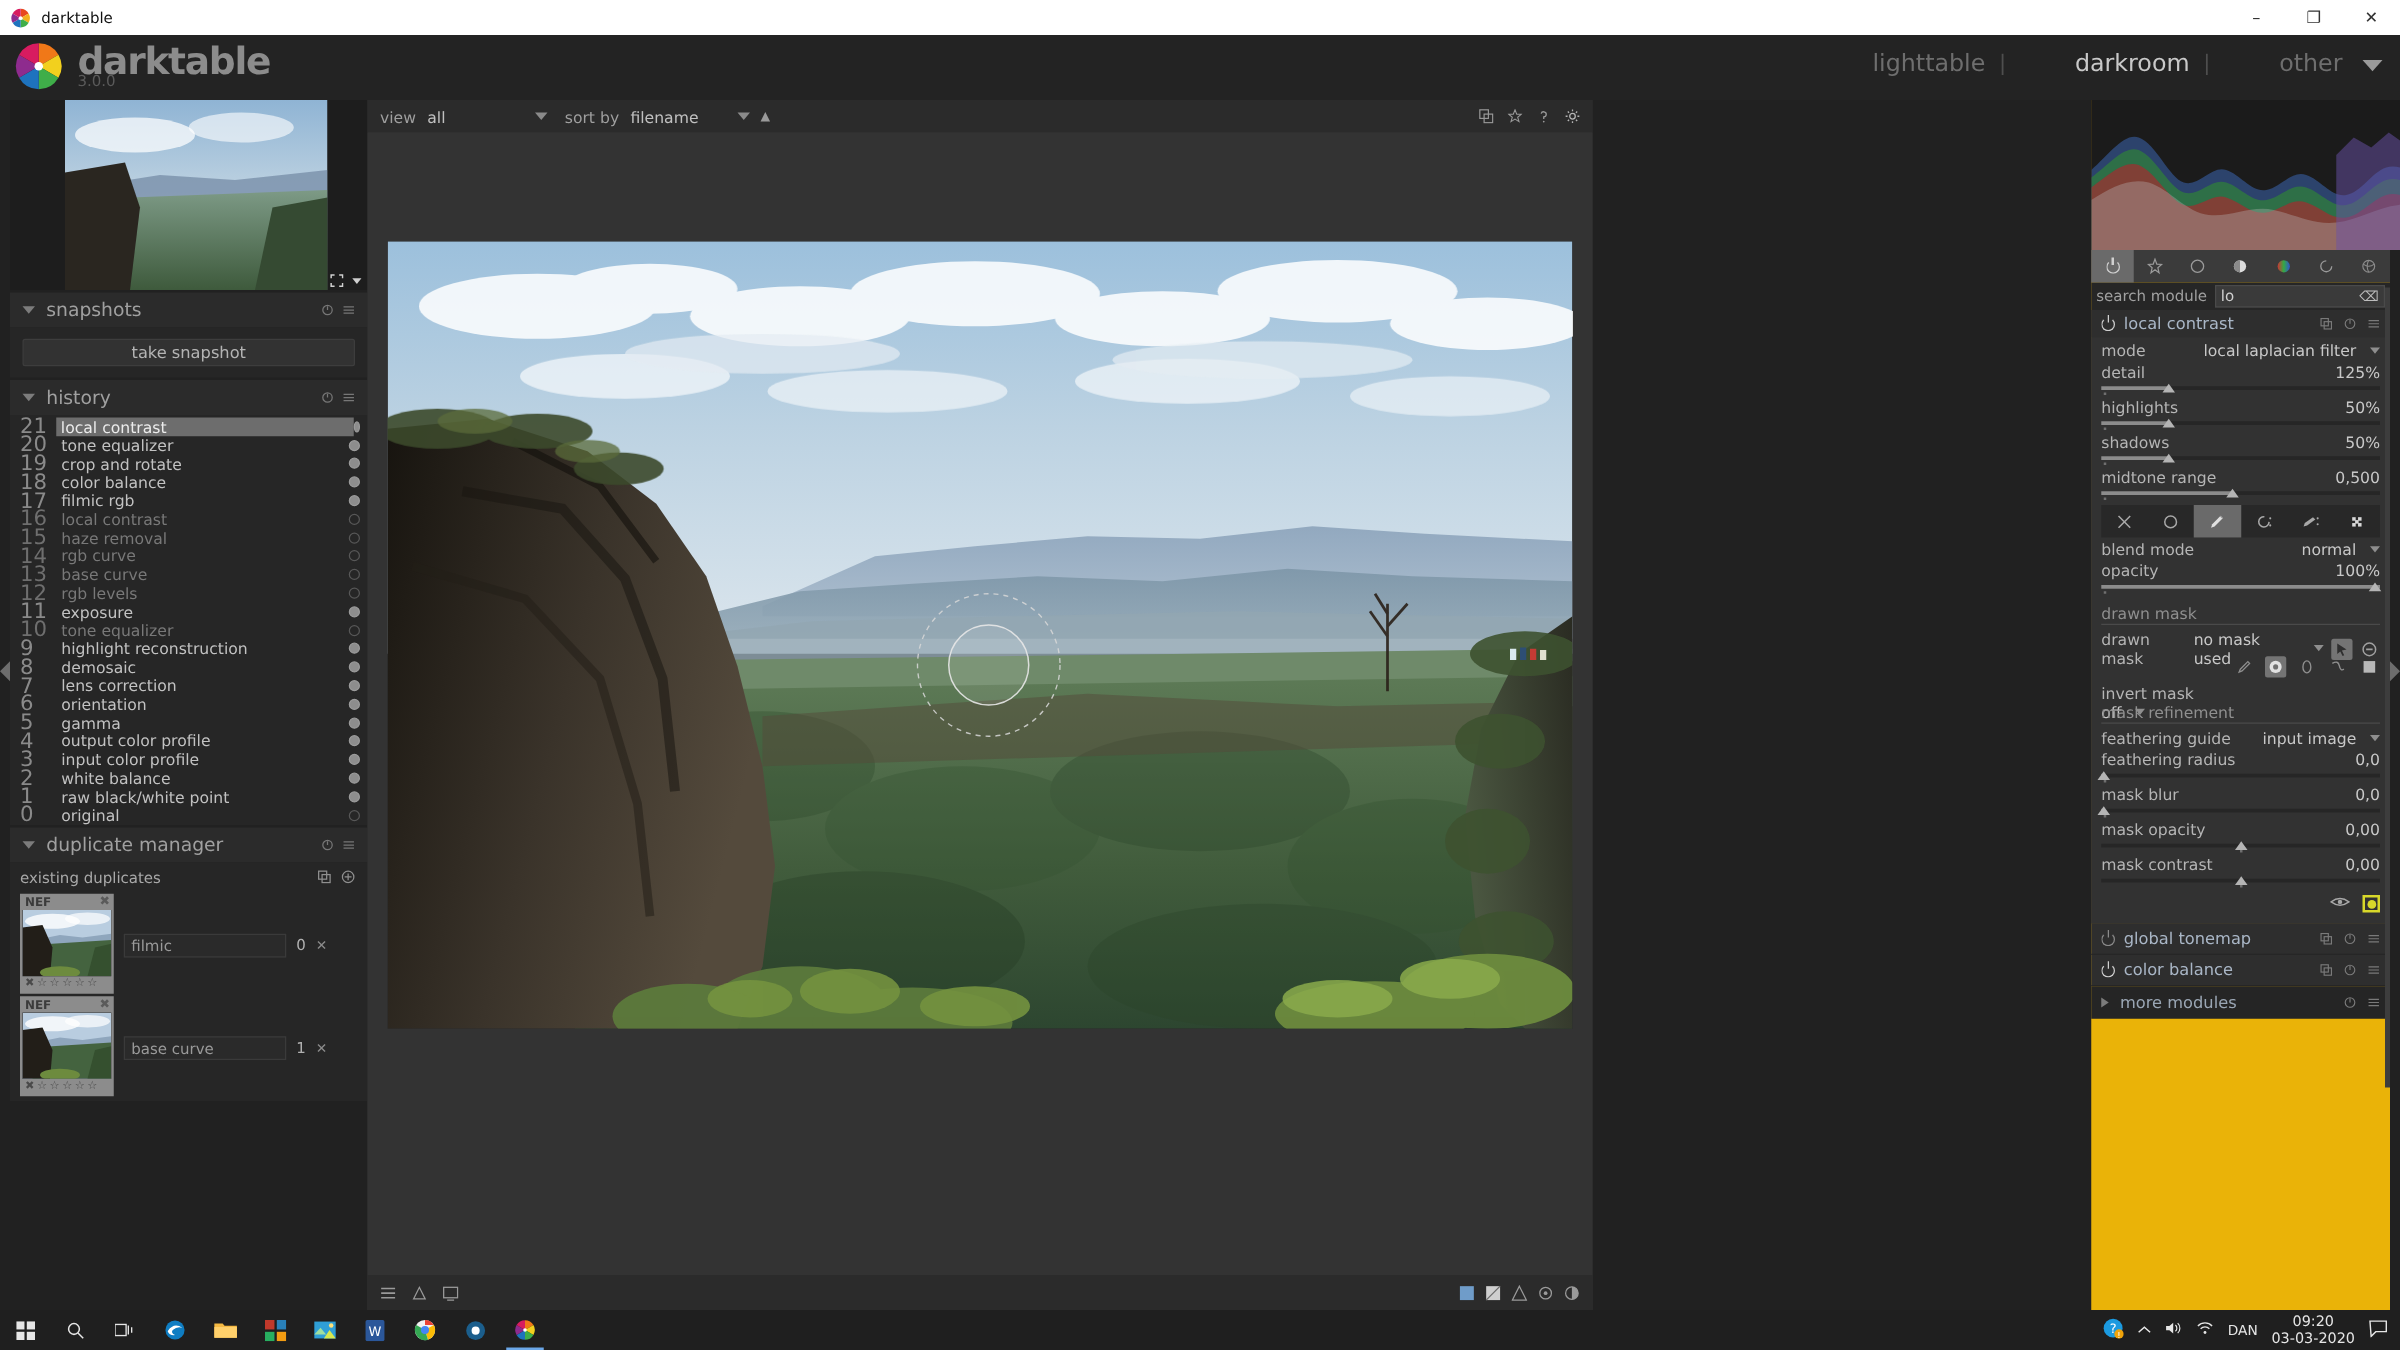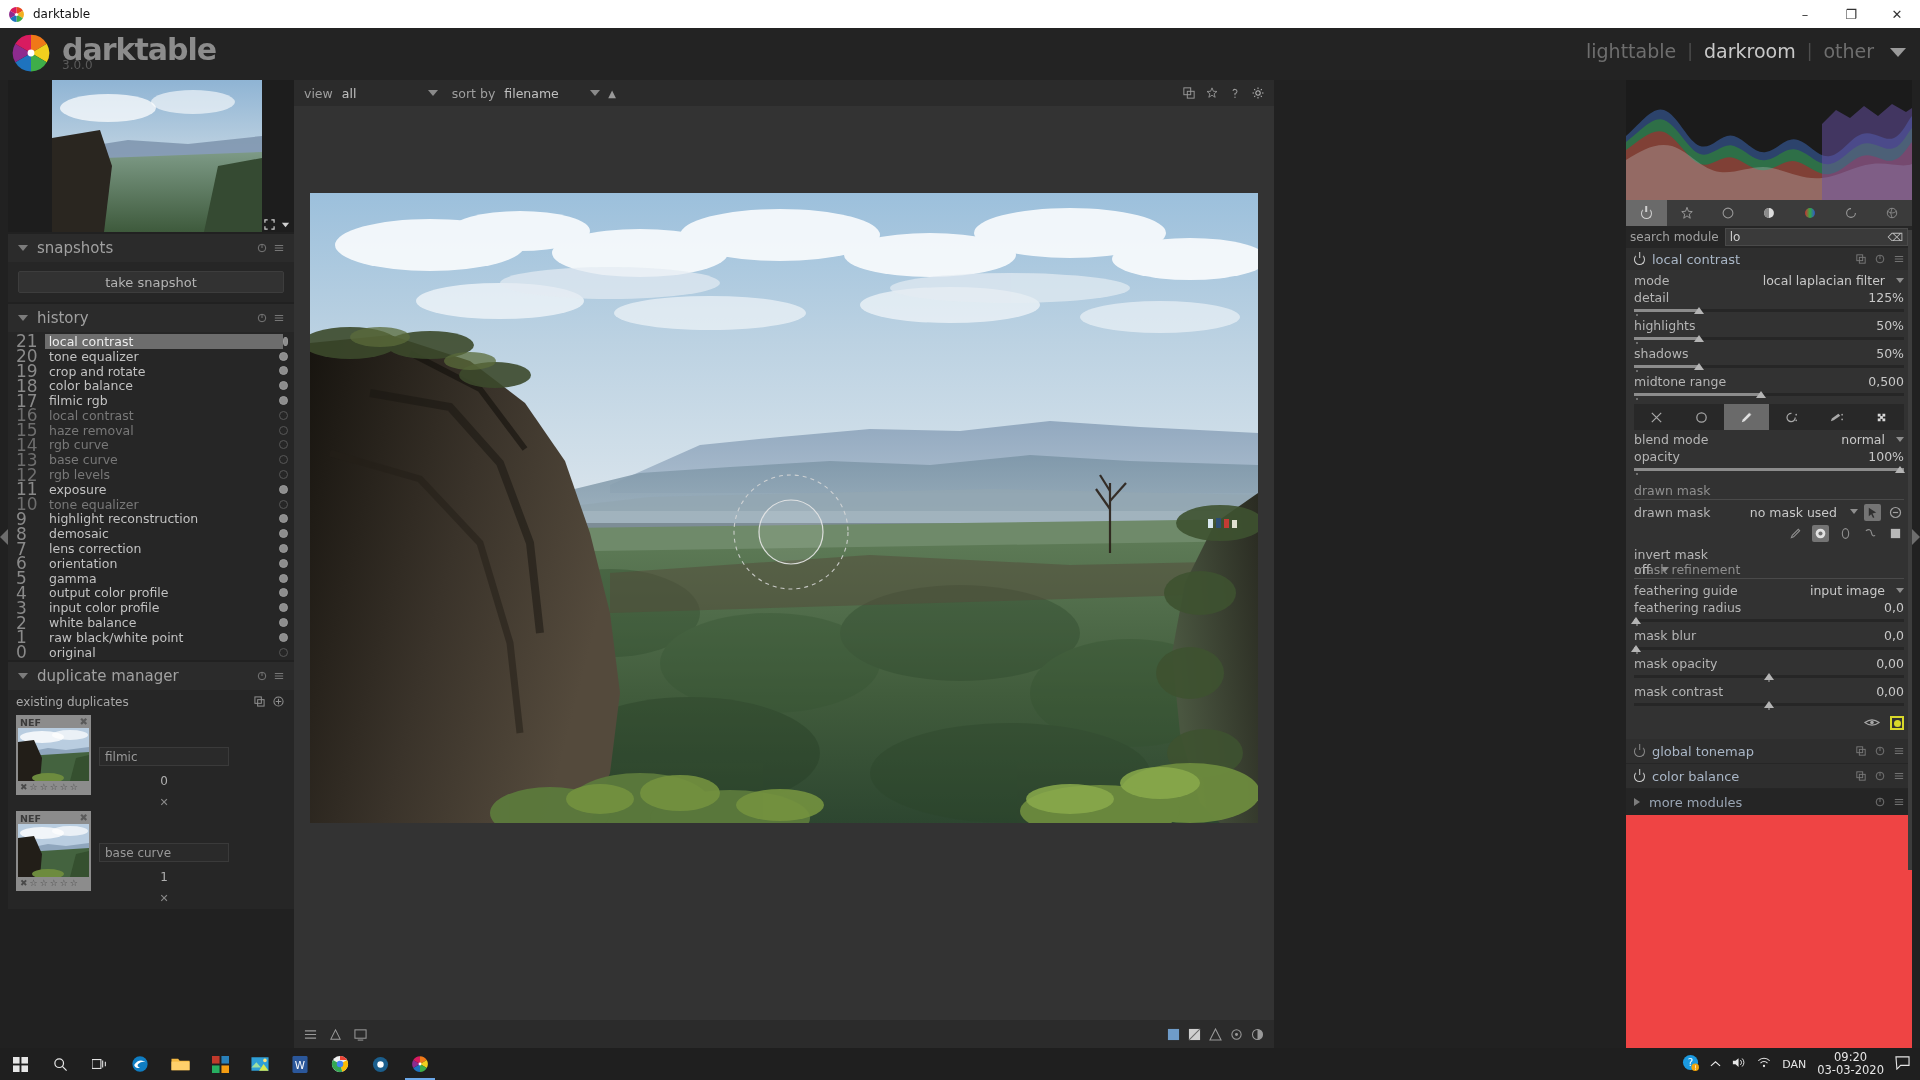--- a/index.html
+++ b/index.html
@@ -43,21 +43,21 @@
   .brand .bver { font-size: 12px; color: #5a5a5a; margin-top: -6px; }
 
   .hint {
     position: absolute; left: 770px; top: 10px; width: 400px;
     text-align: right; font-size: 11.5px; color: #9b9b9b; line-height: 15px;
   }
   .viewmodes {
     position: absolute; right: 46px; top: 12px; display: flex; align-items: center; gap: 11px;
     font-size: 19px;
   }
-  .vm { color: #6e6e6e; }
+  .vm { color: #6e6e6e; margin-left: 44px; }
   .vm.active { color: #c9c9c9; }
   .vm-sep { color: #4e4e4e; font-size: 17px; }
   .vm-caret { position: absolute; right: 14px; top: 20px; width: 0; height: 0;
               border-left: 8px solid transparent; border-right: 8px solid transparent;
               border-top: 9px solid #9a9a9a; }
 
   
   .arrow-top { position: absolute; left: 956px; top: 52px; width: 0; height: 0;
                border-left: 9px solid transparent; border-right: 9px solid transparent;
                border-bottom: 8px solid #6d6d6d; }
@@ -105,21 +105,21 @@
               border: 1px solid #575757; }
   .hist-dot.on { background: #8d8d8d; border-color: #9a9a9a; }
 
   .dup-label { font-size: 12px; color: #a8a8a8; padding: 5px 0 4px 8px; }
   .dup-row { display: flex; align-items: flex-start; padding: 2px 0 0 8px; }
   .dup-card { width: 75px; background: #8c8c8c; padding: 2px; position: relative; }
   .dup-card .ext { font-size: 9.5px; color: #3b3b3b; font-weight: bold; padding-left: 2px; }
   .dup-card .thumb { width: 71px; height: 53px; overflow: hidden; position: relative; background: #1a1a1a; }
   .dup-card .stars { display: flex; align-items: center; gap: 2px; font-size: 9px; color: #4a4a4a; padding: 1px 2px; }
   .dup-card .rej { position: absolute; right: 3px; top: 1px; font-size: 10px; color: #5a5a5a; }
-  .dup-meta { margin-left: 8px; display: flex; align-items: center; gap: 8px; padding-top: 32px; flex-direction: column; }
+  .dup-meta { margin-left: 8px; display: flex; align-items: center; gap: 8px; padding-top: 32px; }
   .dup-input { width: 130px; height: 19px; background: #2a2a2a; border: 1px solid #3a3a3a;
                color: #9a9a9a; font-size: 12px; padding: 0 5px; line-height: 19px; }
   .dup-num { font-size: 12px; color: #b0b0b0; }
   .dup-x { font-size: 11px; color: #8a8a8a; }
 
   
   .center { position: absolute; left: 294px; top: 52px; width: 980px; height: 968px; background: #333333; }
   .ctoolbar { height: 26px; background: #2b2b2b; display: flex; align-items: center; padding: 0 10px;
               font-size: 12.5px; color: #b0b0b0; }
   .ct-label { color: #9f9f9f; margin-right: 9px; }
@@ -141,21 +141,21 @@
   .bottombar {
     position: absolute; left: 0; bottom: 0; width: 980px; height: 28px;
     background: #2b2b2b; display: flex; align-items: center; padding: 0 10px;
   }
   .bb-left { display: flex; gap: 12px; color: #8d8d8d; font-size: 13px; }
   .bb-exif { position: absolute; left: 0; width: 980px; text-align: center;
              font-size: 12.5px; color: #b8b8b8; pointer-events: none; }
   .bb-right { margin-left: auto; display: flex; gap: 8px; align-items: center; }
 
   
-  .rightpanel { position: absolute; right: 8px; top: 52px; width: 286px; height: 968px; background: #ef4444; }
+  .rightpanel { position: absolute; right: 8px; top: 52px; width: 239px; height: 968px; background: #eab308; }
   .histogram { width: 286px; height: 120px; background: #1b1b1b; position: relative; overflow: hidden; }
   .modicons { height: 26px; background: #3b3b3b; display: flex; align-items: center; }
   .modicon { flex: 1; height: 26px; display: flex; align-items: center; justify-content: center; }
   .modicon.active { background: #6a6a6a; }
 
   .searchrow { height: 22px; background: #262626; display: flex; align-items: center; padding: 0 4px; gap: 6px; }
   .searchrow .slabel { font-size: 12px; color: #a0a0a0; }
   .searchbox { flex: 1; height: 18px; background: #3a3a3a; border: 1px solid #4a4a4a;
                display: flex; align-items: center; padding: 0 4px; }
   .searchbox .sval { font-size: 12px; color: #d0d0d0; }

